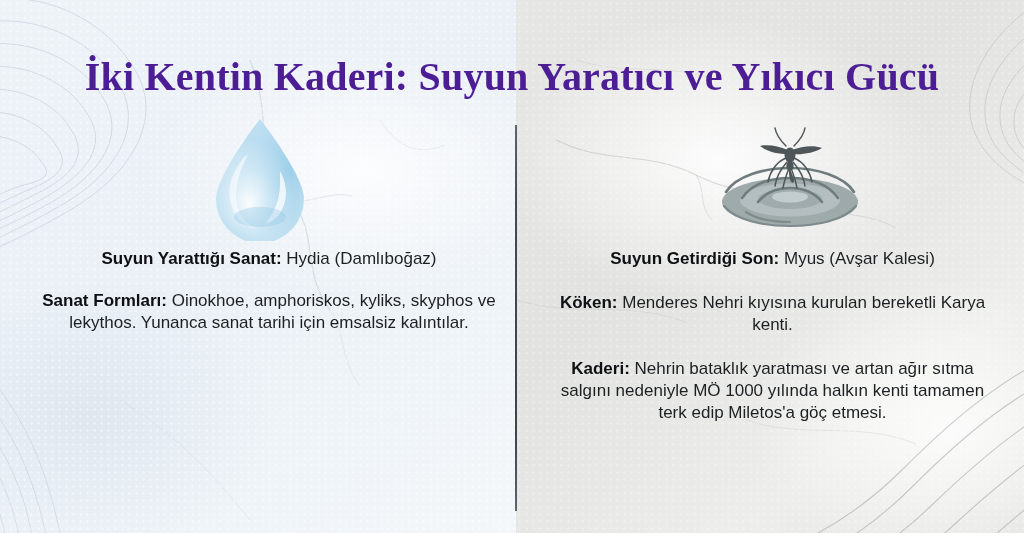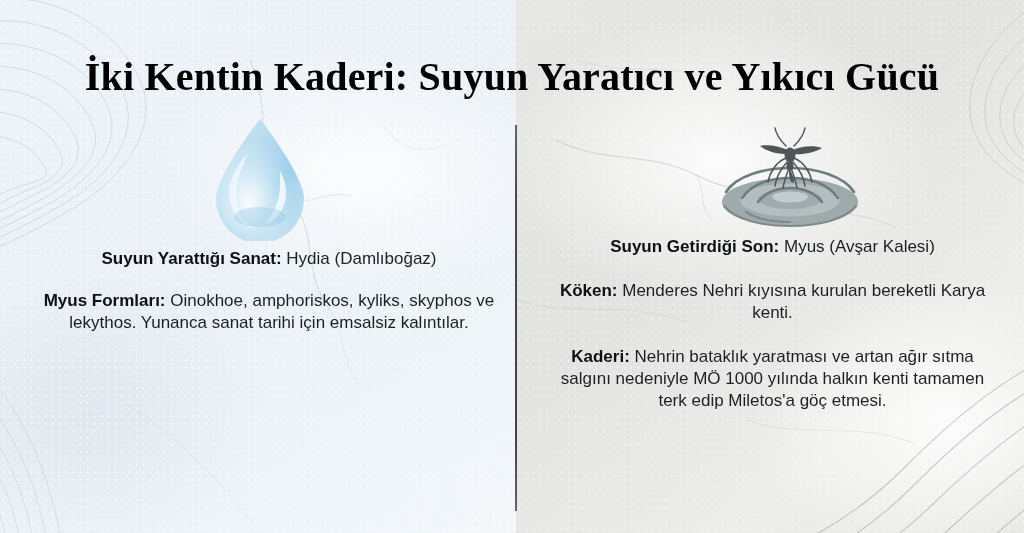--- a/index.html
+++ b/index.html
@@ -66,21 +66,21 @@
   }
 
   
   .title{
     position:absolute;
     top:27px;left:0;right:0;
     text-align:center;
     font-family:"Liberation Serif", serif;
     font-size:40px;
     line-height:1.15;
-    color:#000000;
+    color:#4c1d95;
     letter-spacing:.2px;
     z-index:8;
     white-space:nowrap;
   }
 
   
   .icon-wrap{
     position:absolute;
     z-index:7;
     display:flex;align-items:center;justify-content:center;
@@ -89,21 +89,21 @@
   .icon-mosq{left:700px;top:118px;width:180px;height:115px;}
 
   
   .col{
     position:absolute;
     z-index:7;
     text-align:center;
     color:#1b1d20;
   }
   .col-left{left:34px;top:248px;width:470px;}
-  .col-right{left:545px;top:236px;width:455px;}
+  .col-right{left:545px;top:248px;width:455px;}
 
   .para{
     margin:0 0 20px 0;
     font-size:17px;
     line-height:1.30;
     font-weight:400;
     color:#1d2023;
   }
   .col-right .para{margin-bottom:22px;}
   .para:last-child{margin-bottom:0;}
@@ -257,21 +257,21 @@
         </g>
       </g>
     </svg>
   </div>
 
   <div class="col col-left">
     <p class="para">
       <b>Suyun Yarattığı Sanat:</b><span> Hydia (Damlıboğaz)</span>
     </p>
     <p class="para">
-      <b>Myus Formları:</b><span> Oinokhoe, amphoriskos, kyliks, skyphos ve lekythos. Yunanca sanat tarihi için emsalsiz kalıntılar.</span>
+      <b>Sanat Formları:</b><span> Oinokhoe, amphoriskos, kyliks, skyphos ve lekythos. Yunanca sanat tarihi için emsalsiz kalıntılar.</span>
     </p>
   </div>
 
   <div class="col col-right">
     <p class="para">
       <b>Suyun Getirdiği Son:</b><span> Myus (Avşar Kalesi)</span>
     </p>
     <p class="para">
       <b>Köken:</b><span> Menderes Nehri kıyısına kurulan bereketli Karya kenti.</span>
     </p>

